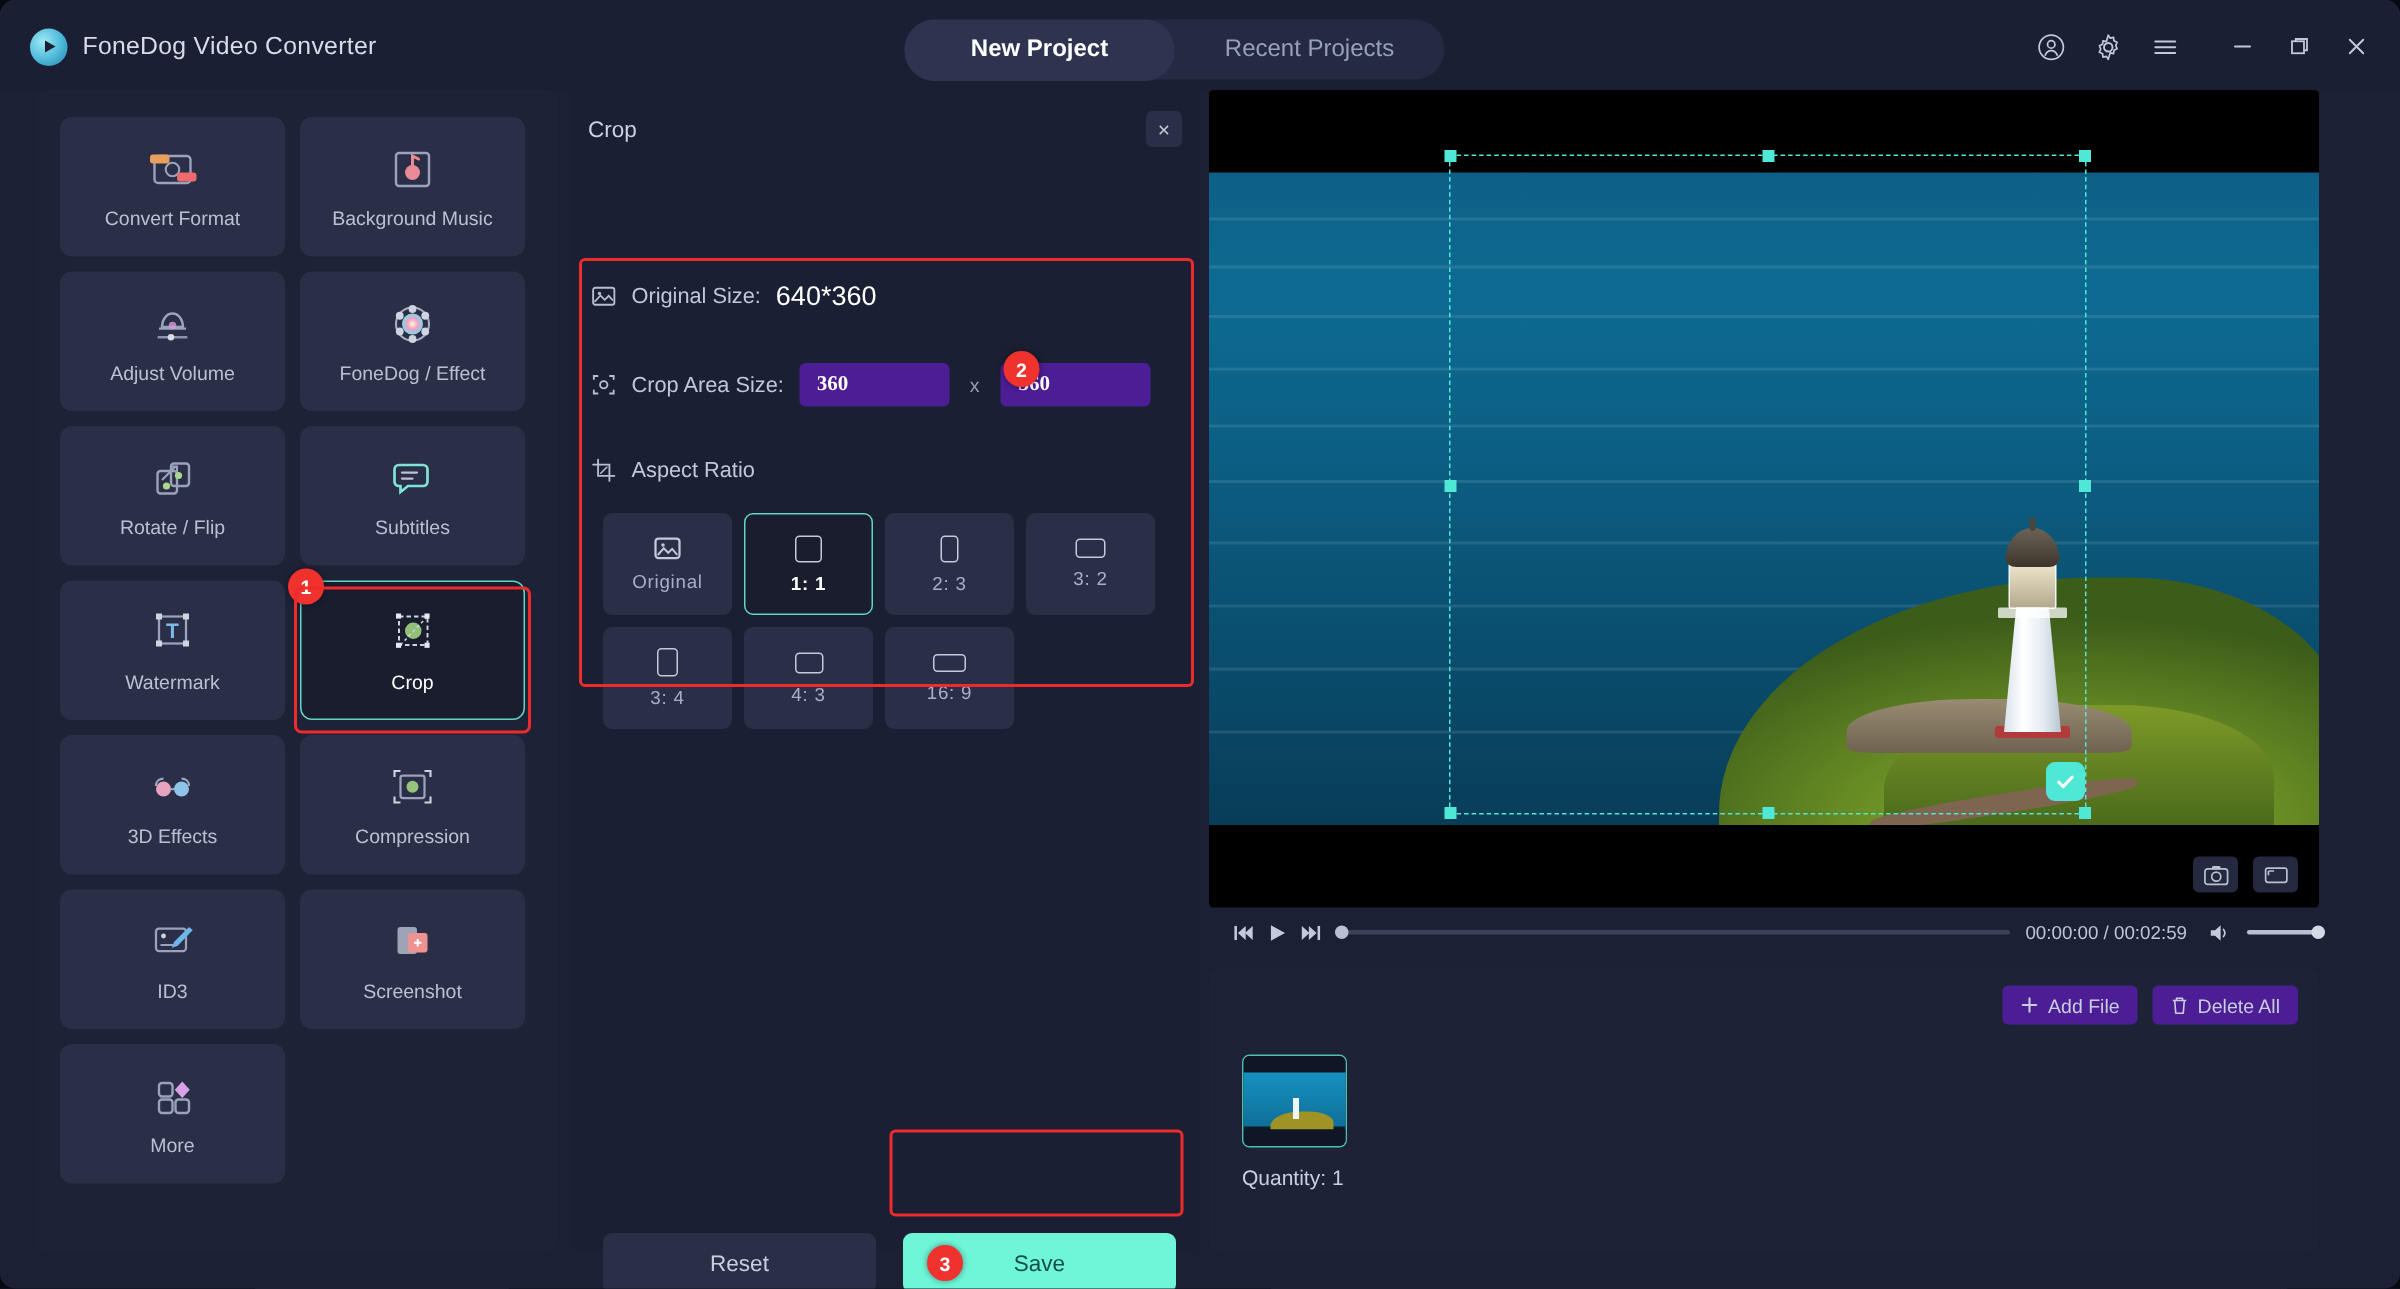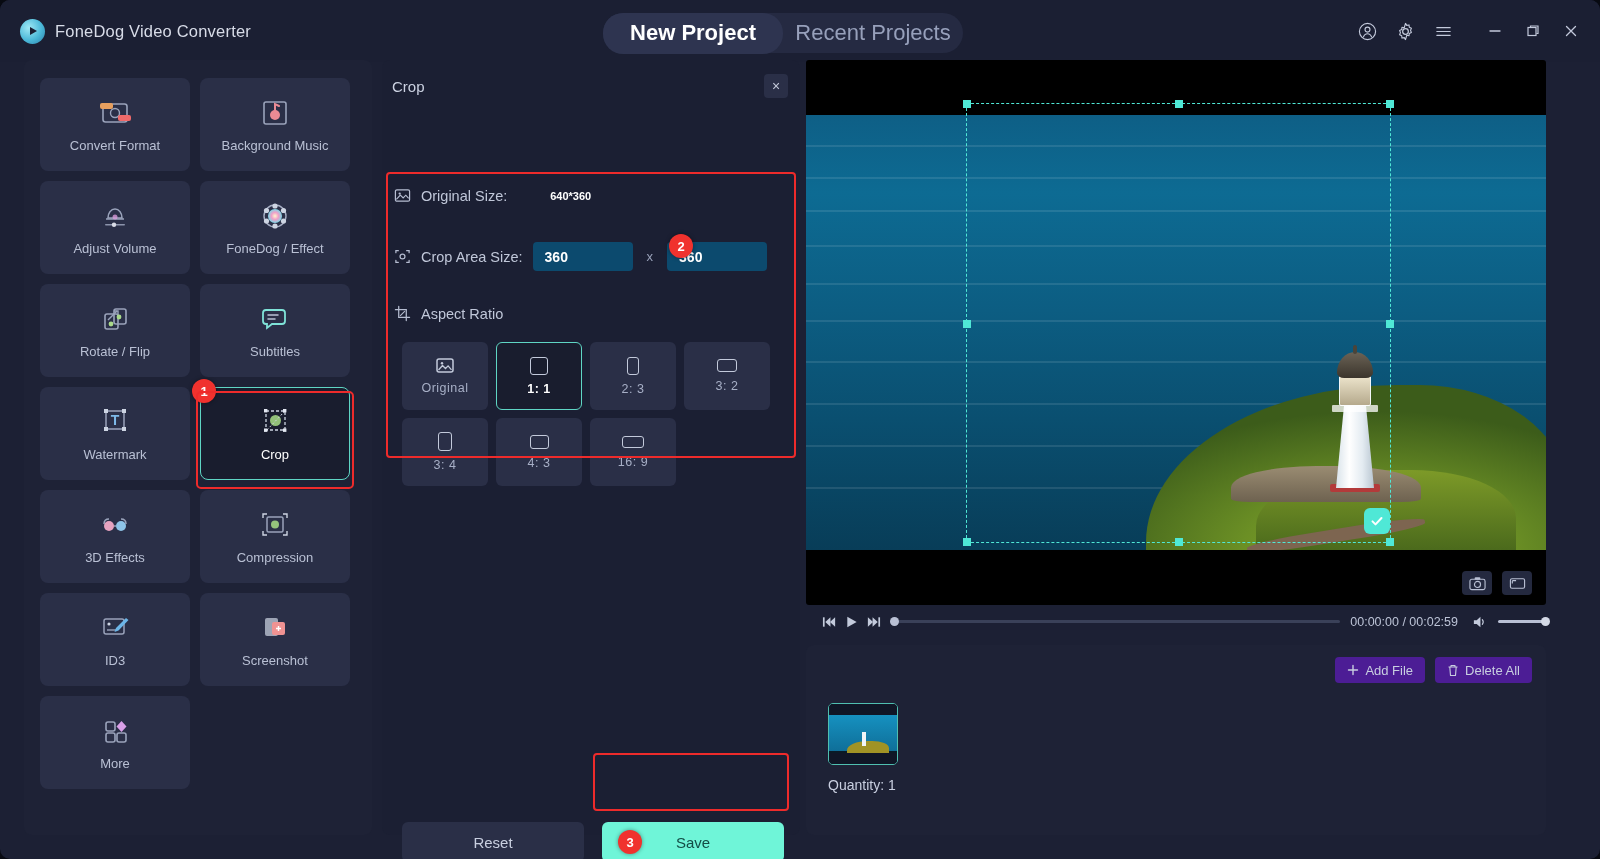--- a/index.html
+++ b/index.html
@@ -40,21 +40,21 @@
 
   .tabs {
     position: absolute; left: 603px; top: 13px;
     width: 360px; height: 40px;
     background: #252a42; border-radius: 20px;
     display: flex; align-items: center;
   }
   .tab {
     flex: 1; height: 41px; border-radius: 20px;
     display: flex; align-items: center; justify-content: center;
-    font-size: 22px; color: #97a0bb; cursor: pointer;
+    font-size: 16px; color: #97a0bb; cursor: pointer;
   }
   .tab.active { background: #2e3450; color: #ffffff; font-weight: bold; }
 
   .win-icons {
     position: absolute; right: 18px; top: 0; height: 62px;
     display: flex; align-items: center; gap: 16px;
   }
   .wi { width: 22px; height: 22px; cursor: pointer; display:flex; align-items:center; justify-content:center; }
   .wi svg { display: block; }
 
@@ -108,32 +108,32 @@
     position: absolute; right: 12px; top: 14px;
     width: 24px; height: 24px; border-radius: 4px; background: #2a2f47;
     display: flex; align-items: center; justify-content: center;
     color: #c4cada; font-size: 14px; cursor: pointer;
   }
   .row-orig {
     position: absolute; left: 12px; top: 127px;
     display: flex; align-items: center; gap: 10px;
   }
   .row-label { font-size: 14.5px; color: #c0c7d9; }
-  .row-value { font-size: 11px; color: #ffffff; font-weight: bold; margin-left: 33px; }
+  .row-value { font-size: 18px; color: #ffffff; font-weight: normal; }
 
   .crop-size-row {
     position: absolute; left: 12px; top: 182px;
     display: flex; align-items: center; gap: 10px;
   }
   .num-field {
     width: 100px; height: 29px; border-radius: 4px;
-    background: #0c4a6e; border: none; outline: none;
+    background: #4c1d95; border: none; outline: none;
     color: #fff; font-size: 14px; font-weight: bold;
     padding-left: 12px;
-    font-family: Liberation Sans, sans-serif;
+    font-family: Liberation Serif, serif;
   }
   .xsep { color: #98a0b8; font-size: 13px; margin: 0 4px; }
 
   .ar-head {
     position: absolute; left: 12px; top: 245px;
     display: flex; align-items: center; gap: 10px;
   }
   .ar-grid {
     position: absolute; left: 20px; top: 282px;
     display: flex; flex-wrap: wrap; gap: 8px; width: 390px;

